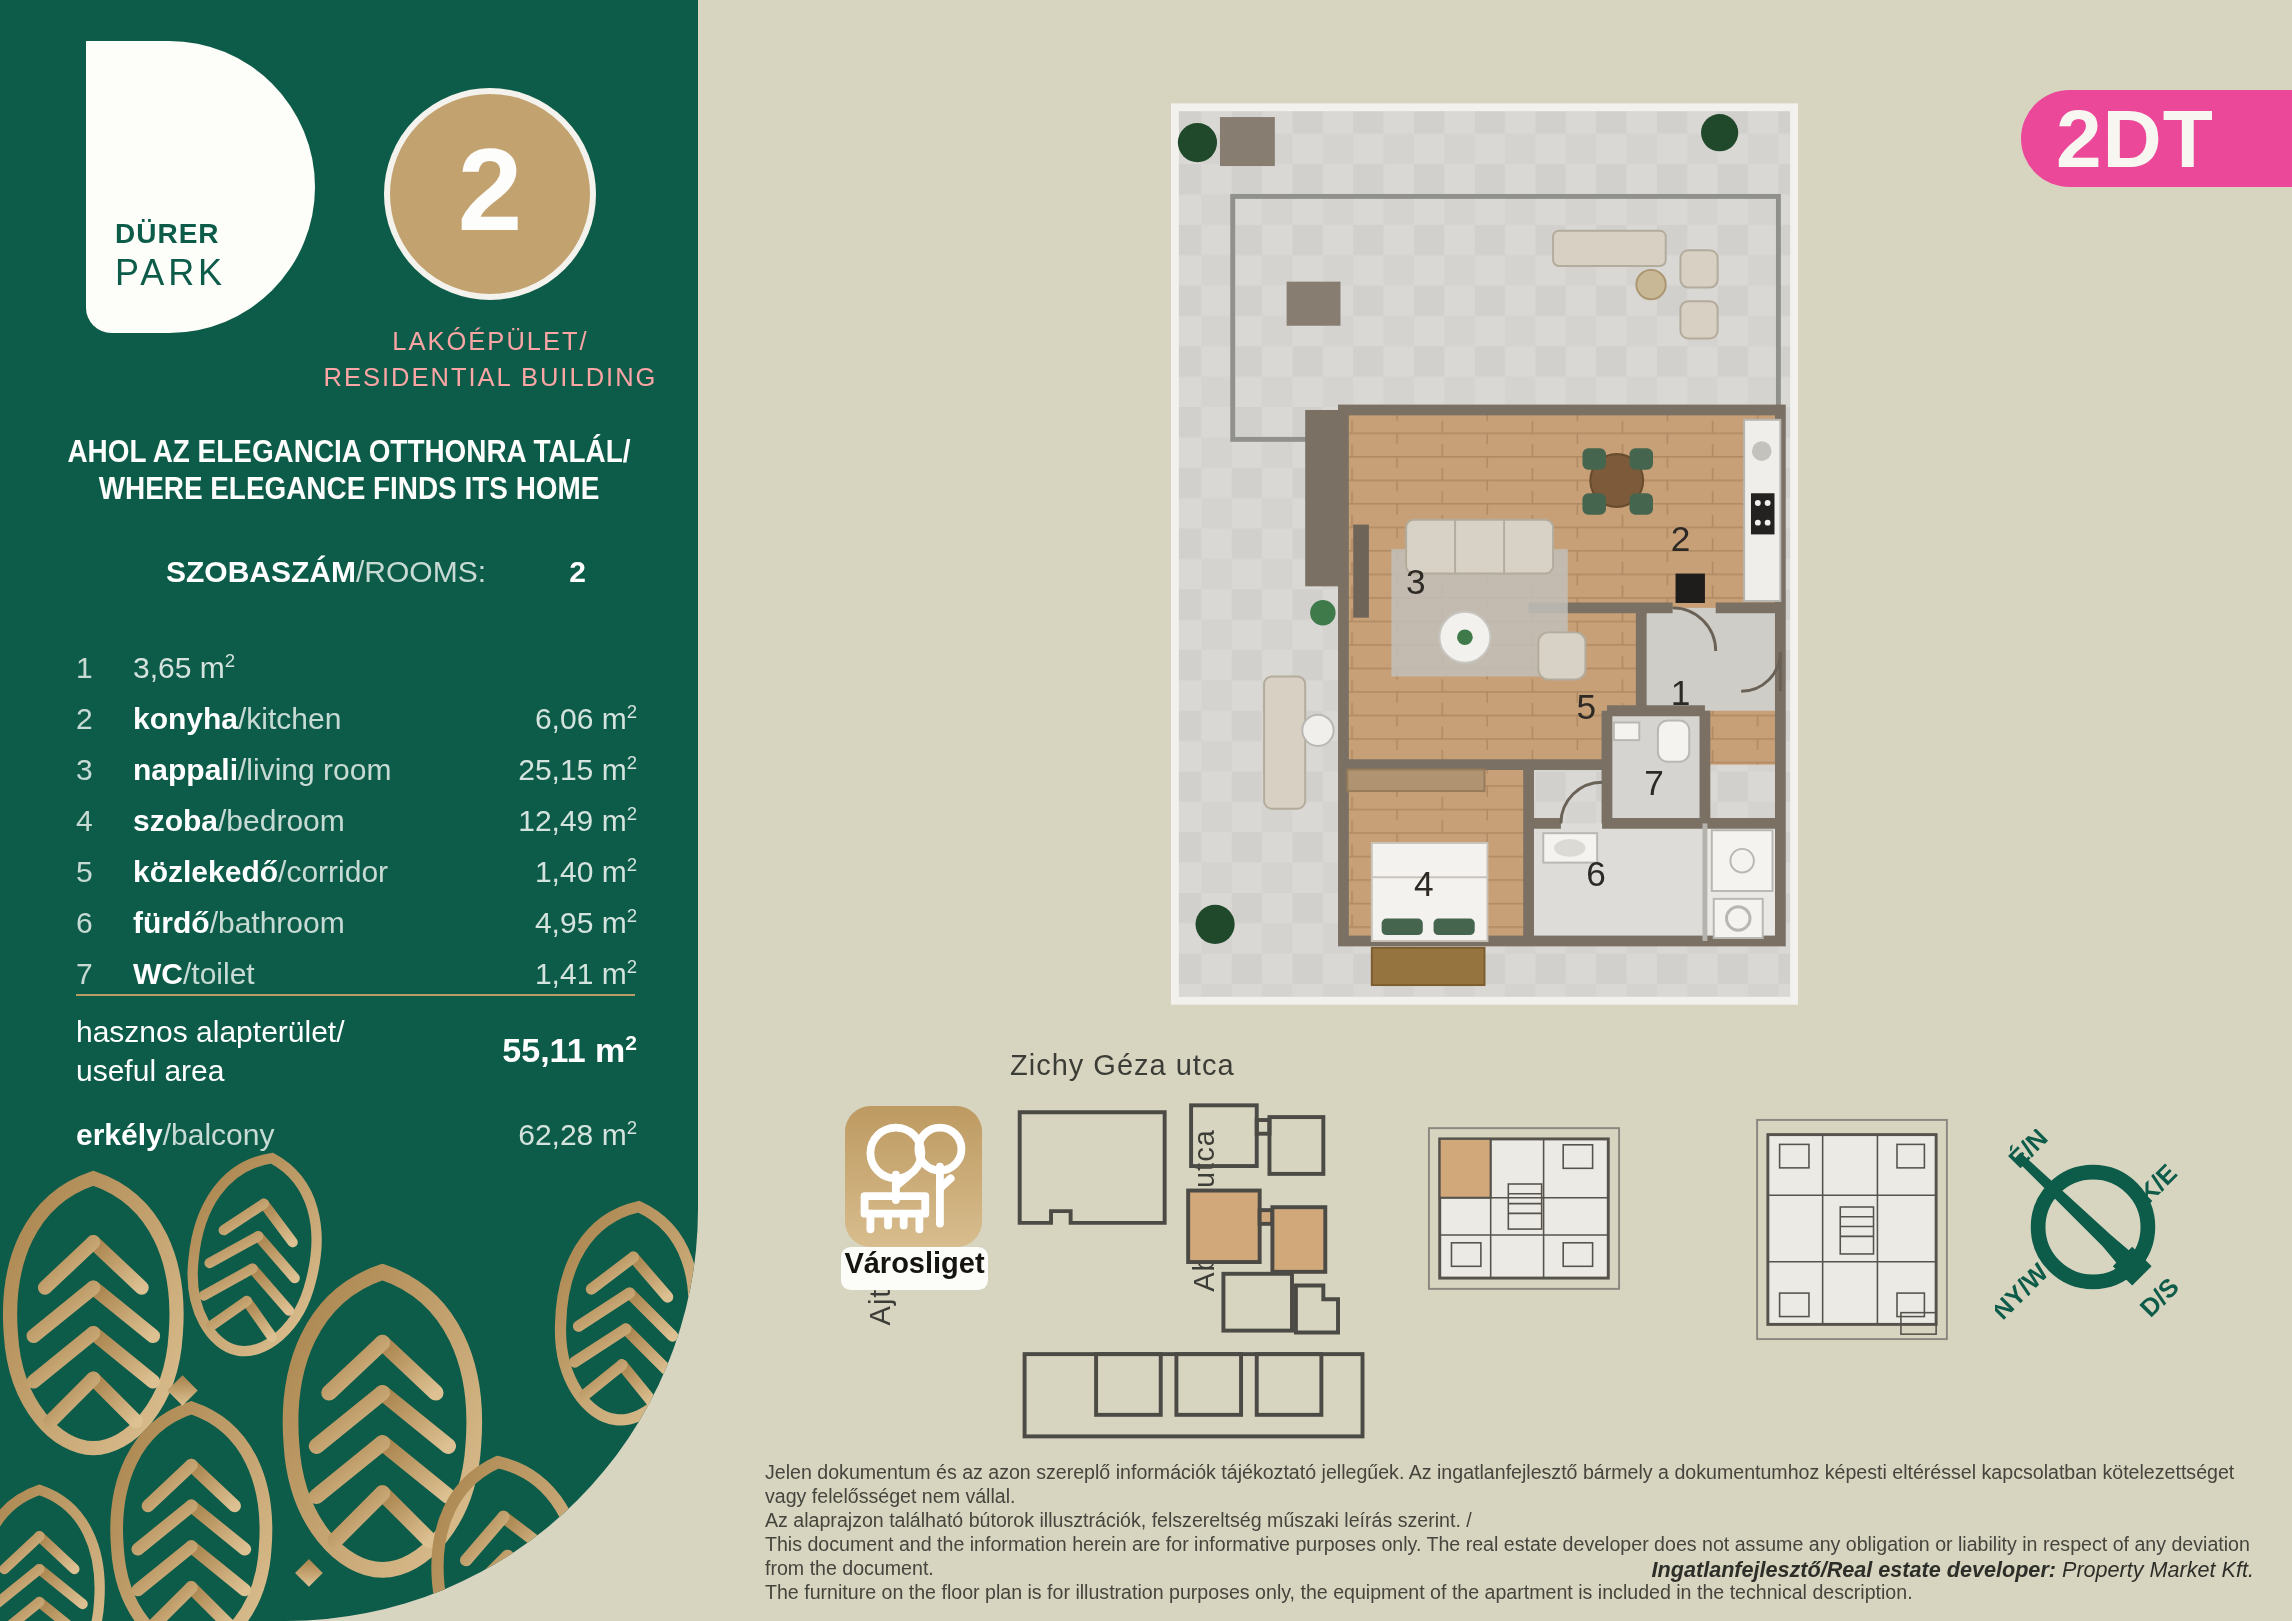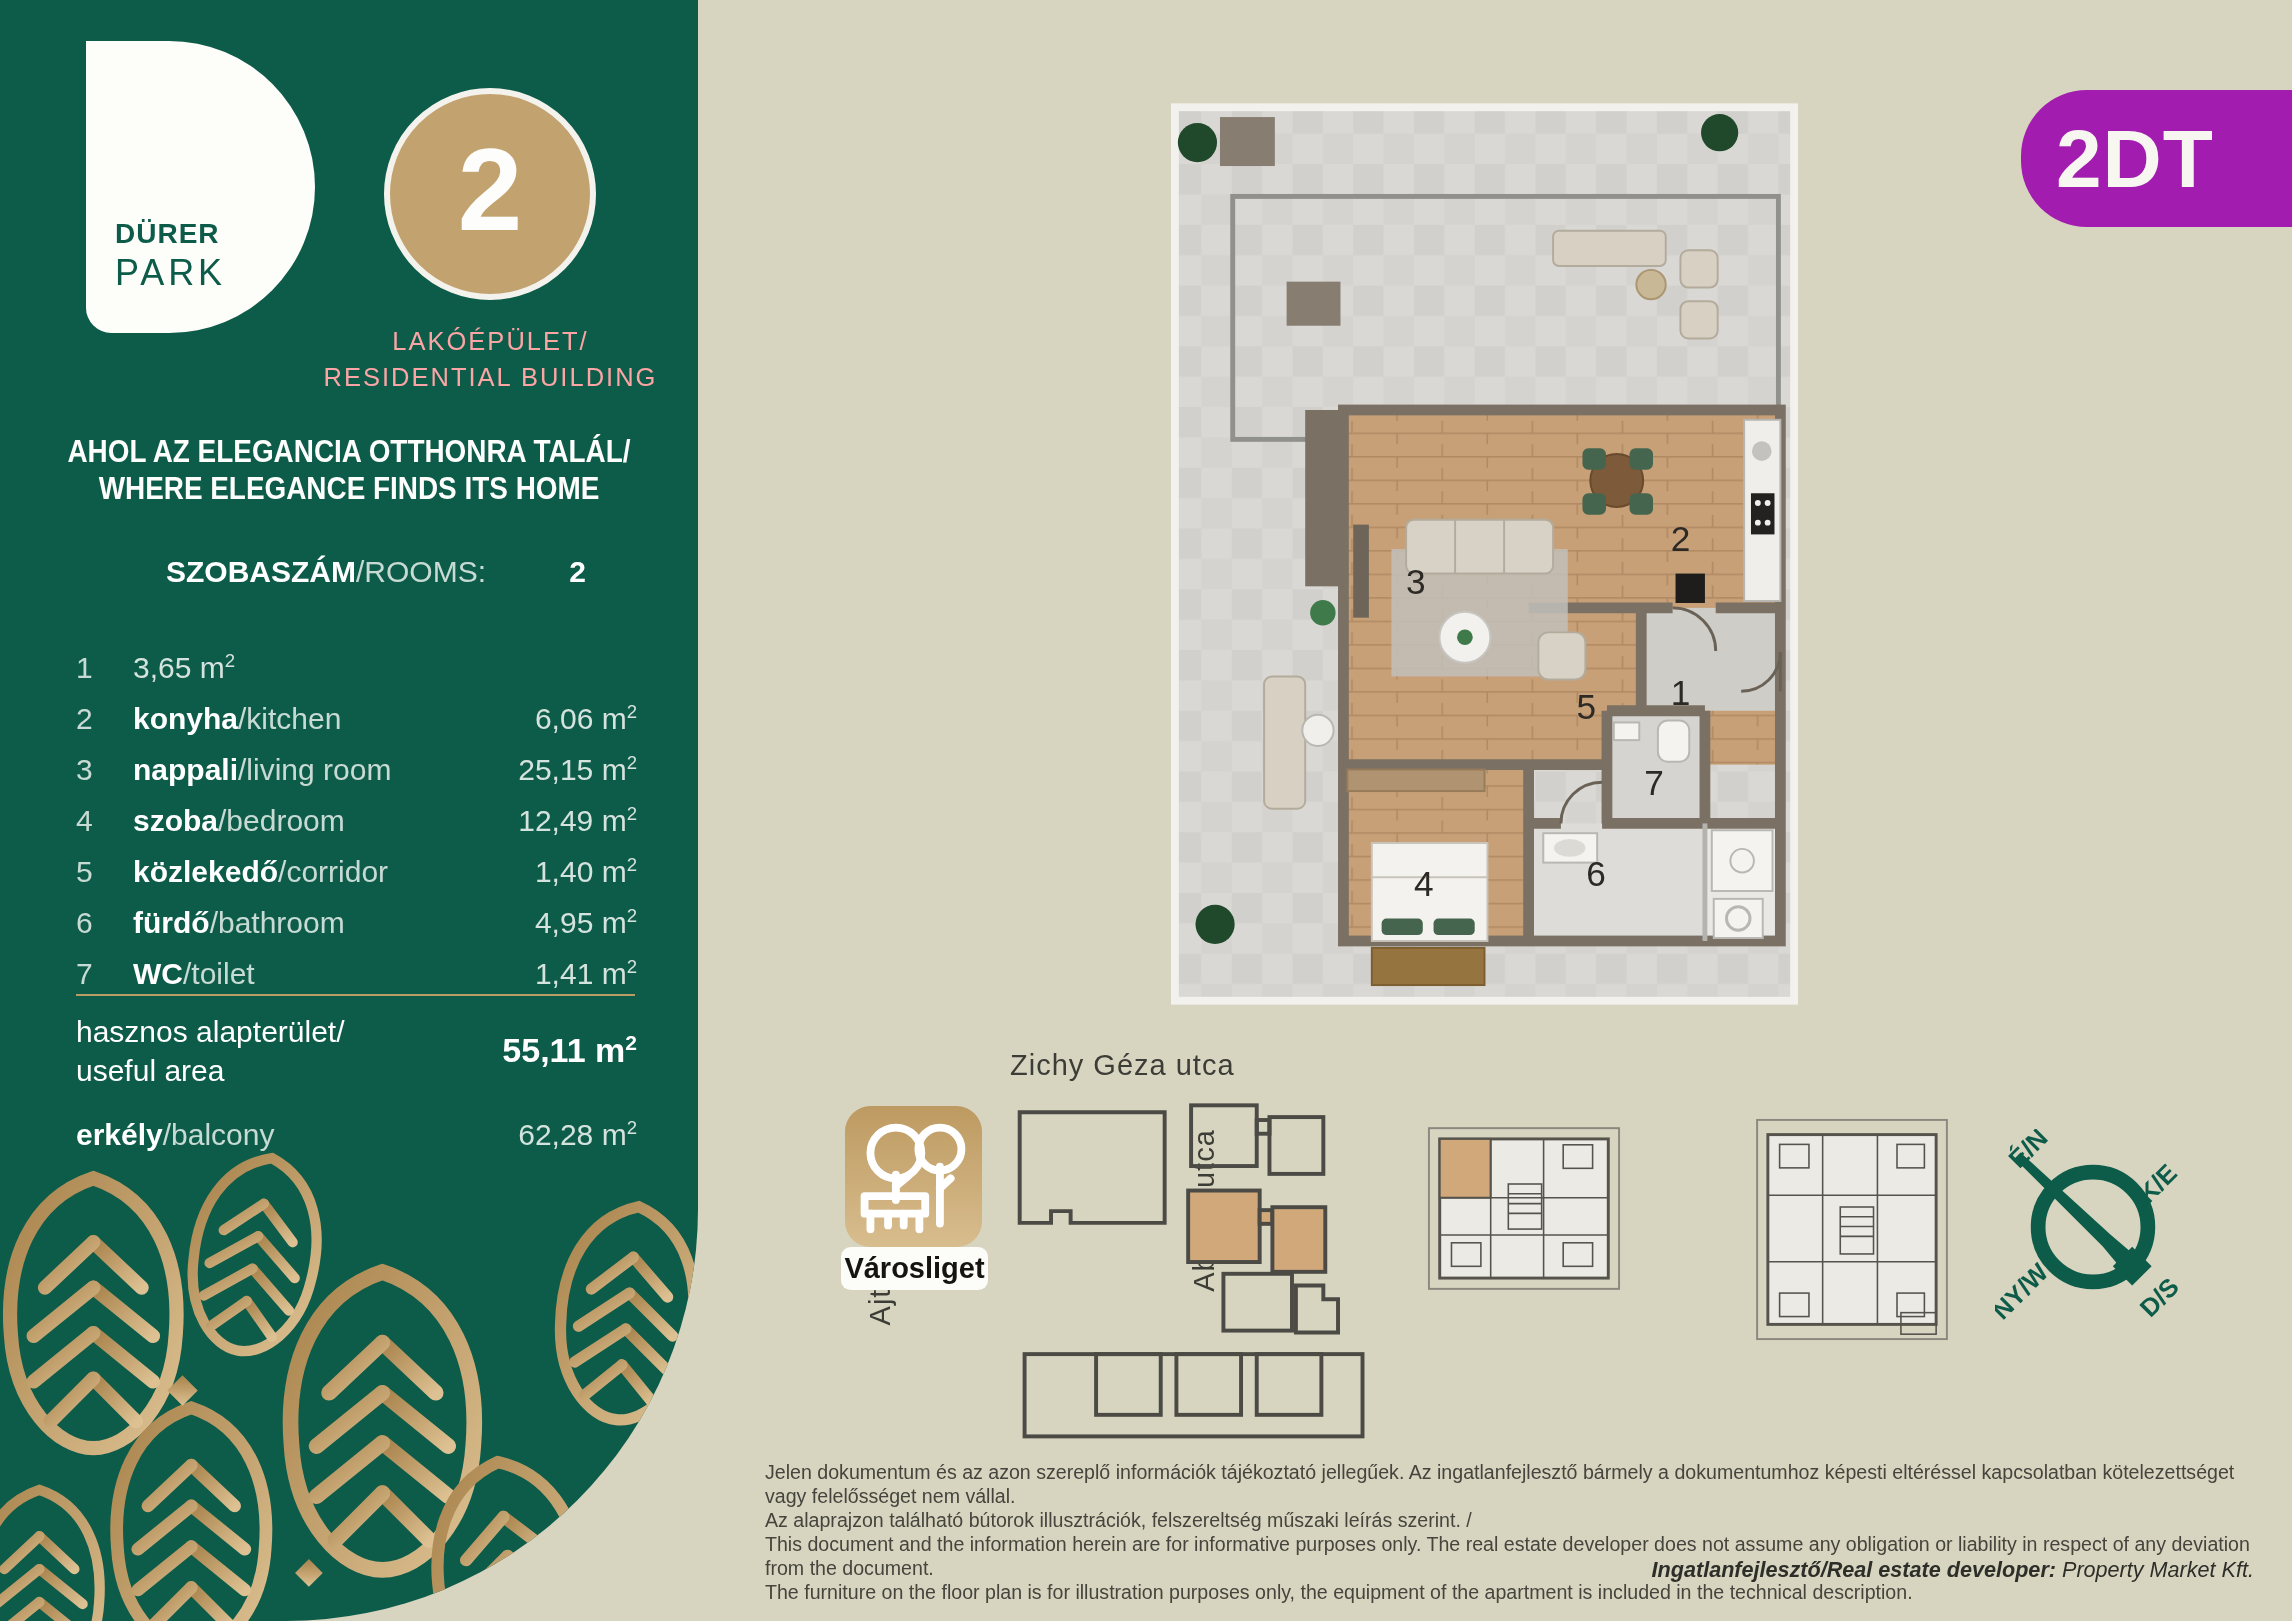--- a/index.html
+++ b/index.html
@@ -36,31 +36,31 @@
   .rrow .ar{text-align:right;color:rgba(240,246,241,.88);}
   sup{font-size:62%;}
   #gold-line{left:76px;top:994px;width:559px;height:2px;background:#bb9c64;}
   #useful{left:76px;top:1012px;width:561px;display:flex;align-items:center;}
   #useful .lbl{font-size:30px;font-weight:400;line-height:39px;}
   #useful .val{margin-left:auto;font-size:34px;font-weight:700;}
   #balcony{left:76px;top:1117px;width:561px;display:flex;align-items:baseline;font-size:30px;}
   #balcony .val{margin-left:auto;color:rgba(240,246,241,.88);}
 
   
-  #unit-badge{left:2021px;top:90px;width:272px;height:137px;background:#a21caf;
+  #unit-badge{left:2021px;top:90px;width:272px;height:97px;background:#ec4899;
               border-radius:66px 0 0 66px;display:flex;align-items:center;}
   #unit-badge span{margin-left:35px;font-size:82px;font-weight:700;color:#f7f6f0;letter-spacing:1px;}
 
   
   .street{position:absolute;color:#3d3d37;font-size:29px;letter-spacing:1px;white-space:nowrap;}
   .vert{transform:rotate(-90deg);transform-origin:center;}
   #park-icon{left:845px;top:1106px;width:137px;height:141px;border-radius:25.5px;
              background:linear-gradient(180deg,#bd9a61,#d8bd8e);}
   #park-label{left:841px;top:1247px;width:147px;height:43px;background:#fcfcf9;border-radius:9.8px;
-              display:flex;align-items:center;justify-content:center;font-size:29px;font-weight:700;color:#15140f;}
+              display:flex;align-items:flex-start;justify-content:center;font-size:29px;font-weight:700;color:#15140f;}
 
   
   #disclaimer{left:765px;top:1460px;width:1500px;font-size:19.6px;line-height:24px;color:#45453d;}
   #credits{left:1274px;top:1556px;width:980px;text-align:right;font-style:italic;
            font-size:21.6px;line-height:27.4px;color:#2e2e29;}
   #credits b{font-weight:700;}
 </style>
 </head>
 <body>
 

